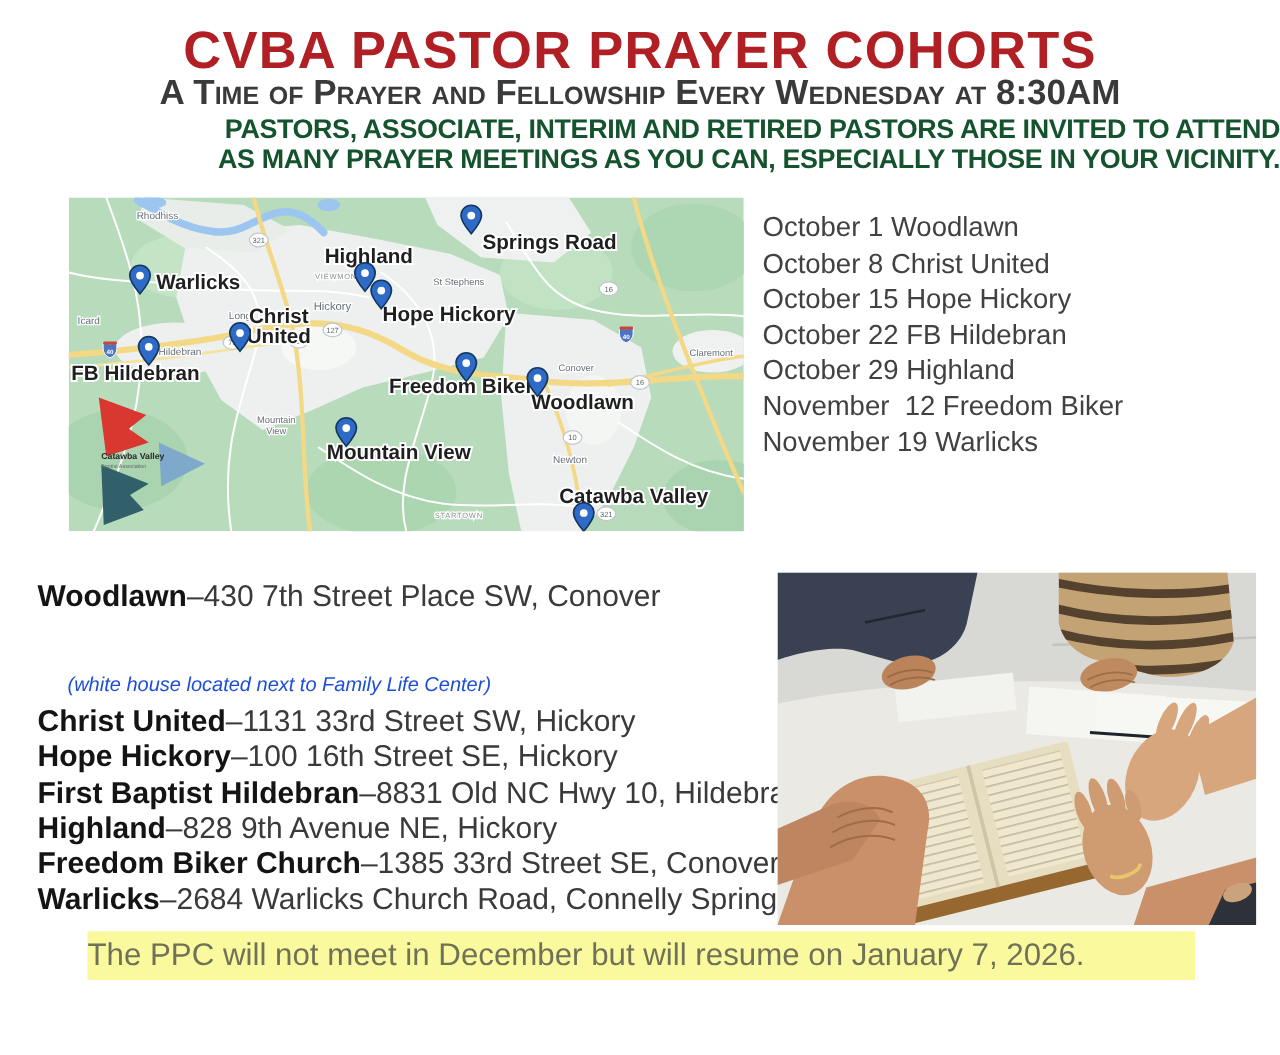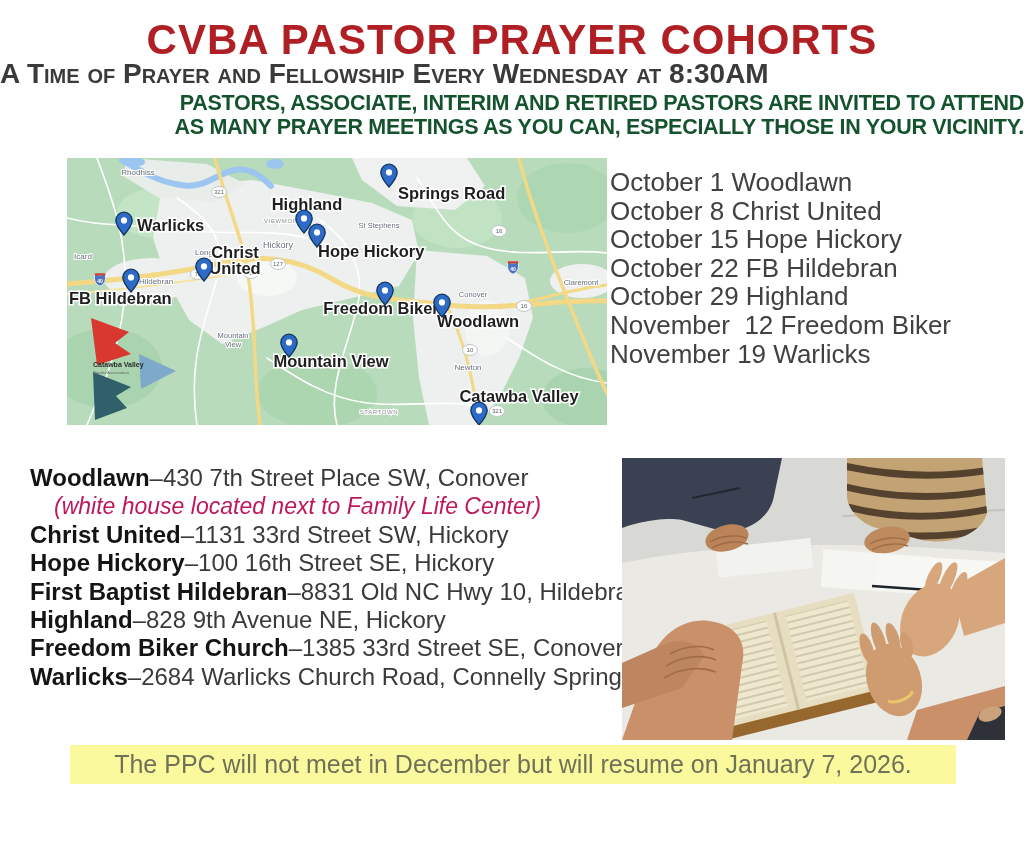--- a/index.html
+++ b/index.html
@@ -3,47 +3,47 @@
 <meta charset="utf-8">
 <style>
   html,body{margin:0;padding:0;background:#fff;}
   .page{position:relative;width:1024px;height:844px;background:#ffffff;overflow:hidden;
         font-family:"Liberation Sans","DejaVu Sans",sans-serif;border-radius:20px;}
   .abs{position:absolute;}
 
   
   .title{left:0;top:16px;width:1024px;text-align:center;
          font-size:42px;font-weight:bold;letter-spacing:1px;color:#b01f24;white-space:nowrap;}
-  .subtitle{left:0;top:58px;width:1024px;text-align:left;
+  .subtitle{left:0;top:58px;width:1024px;text-align:center;
             font-variant:small-caps;font-size:28px;font-weight:bold;color:#3a3a3a;white-space:nowrap;}
   .invite{left:0;top:92px;width:1024px;text-align:right;
           font-size:21.5px;line-height:23.5px;letter-spacing:-0.3px;color:#14532d;font-weight:bold;}
 
   
-  .map-wrap{left:67px;top:158px;width:540px;height:267px;}
+  .map-wrap{left:55px;top:158px;width:540px;height:267px;}
   .map-wrap svg{display:block;width:540px;height:267px;}
 
   
   .schedule{left:610px;top:168px;width:410px;margin:0;padding:0;list-style:none;
-            font-size:26px;line-height:28.6px;color:#414141;}
+            font-size:22px;line-height:28.6px;color:#414141;}
   .schedule li{white-space:pre;}
 
   
   .locations{left:30px;top:464px;width:600px;}
   .loc-line{font-size:24px;line-height:28.4px;color:#3a3a3a;white-space:nowrap;}
   .loc-name{font-weight:bold;color:#141414;}
-  .loc-note{font-size:23px;font-style:italic;line-height:28.4px;padding-left:24px;color:#be185d;white-space:nowrap;}
+  .loc-note{font-size:16px;font-style:italic;line-height:28.4px;padding-left:24px;color:#1d4ed8;white-space:nowrap;margin-top:43px;}
 
   
   .photo-wrap{left:622px;top:458px;width:383px;height:282px;}
   .photo-wrap svg{display:block;width:383px;height:282px;}
 
   
   .footer{left:70px;top:745px;width:886px;height:39px;background:#fbf99e;
-          text-align:center;line-height:39px;font-size:25px;color:#6f7257;white-space:nowrap;}
+          text-align:left;line-height:39px;font-size:25px;color:#6f7257;white-space:nowrap;}
 </style>
 </head>
 <body>
 
 <div class="page">
 
   <div class="abs title">CVBA PASTOR PRAYER COHORTS</div>
   <div class="abs subtitle">A Time of Prayer and Fellowship Every Wednesday at 8:30AM</div>
   <div class="abs invite">
     <span>PASTORS, ASSOCIATE, INTERIM AND RETIRED PASTORS ARE INVITED TO ATTEND</span><br>

